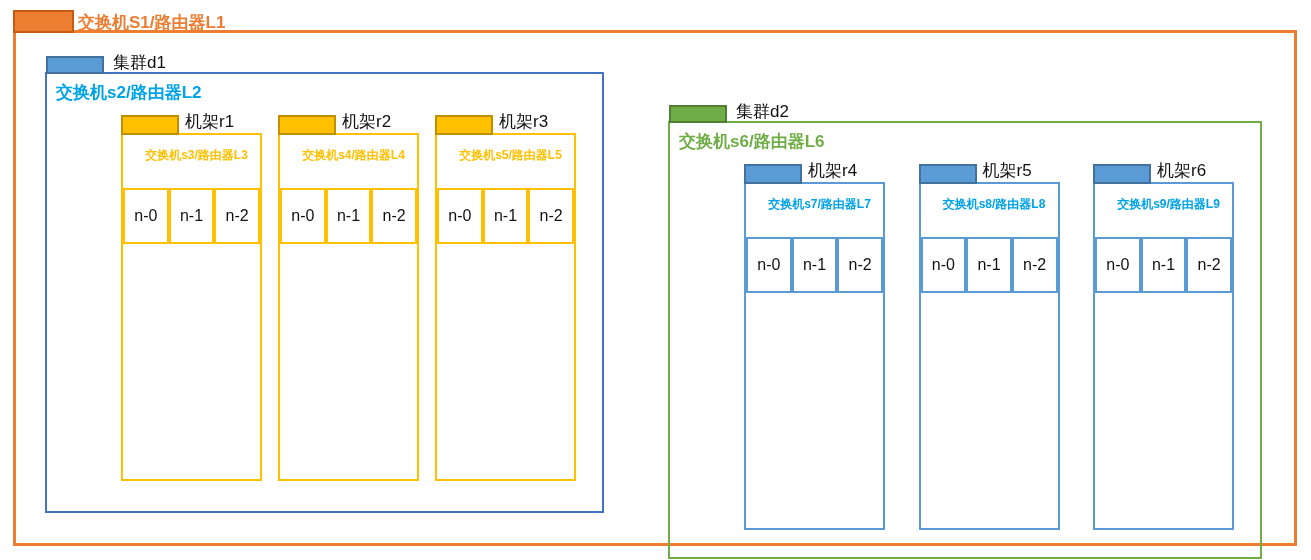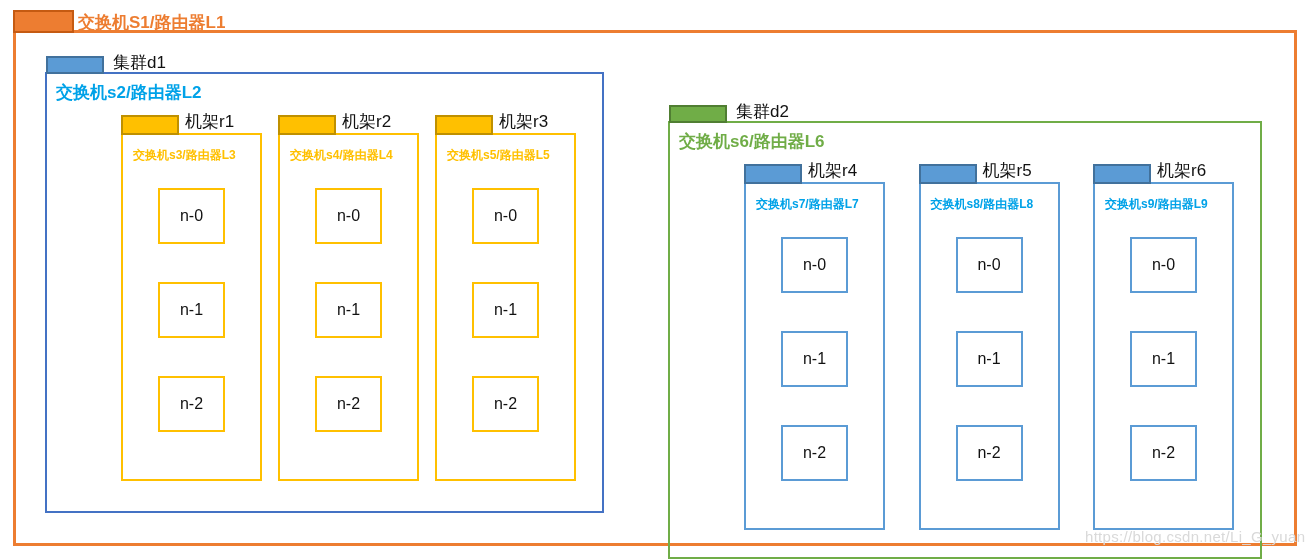--- a/index.html
+++ b/index.html
@@ -32,23 +32,23 @@
   .c-title { position:absolute; left:66px; top:-23px; font-size:17px; color:#111; white-space:nowrap; }
   .c-switch { position:absolute; left:9px; top:7px; font-size:17px; font-weight:bold; color:var(--c-switch); white-space:nowrap; }
   
   .racks { position:absolute; left:30px; right:26px; top:59px; display:flex; justify-content:space-between;padding-left:44px; }
   .rack { position:relative; width:141px; height:348px; border:2px solid var(--r-border); box-sizing:border-box; background:#fff; }
   .r-tab {
     position:absolute; left:-2px; top:-20px; width:58px; height:20px;
     background:var(--r-tab-fill); border:2px solid var(--r-tab-border); box-sizing:border-box;
   }
   .r-title { position:absolute; left:62px; top:-25px; font-size:17px; color:#111; white-space:nowrap; }
-  .r-switch { margin:12px 0 0 10px; font-size:12px; font-weight:bold; color:var(--r-switch); white-space:nowrap; }
+  .r-switch { margin:12px 0 0 10px; font-size:12px; font-weight:bold; color:var(--r-switch); white-space:nowrap;text-align:center; }
   
-  .nodes { display:flex; flex-direction:column; align-items:center; row-gap:38px; margin-top:24px; }
+  .nodes { display:flex; align-items:center; row-gap:38px; margin-top:24px; }
   .node {
     width:67px; height:56px; border:2px solid var(--r-border); box-sizing:border-box;
     display:flex; align-items:center; justify-content:center;
     font-size:16px; color:#111; background:#fff;
   }
   .watermark {
     position:absolute; left:1085px; top:528px; font-size:15px; color:#d9d9d9;
     z-index:3; white-space:nowrap; letter-spacing:0.3px;
   }
 </style>
@@ -128,14 +128,13 @@
             <div class="r-switch">交换机s9/路由器L9</div>
             <div class="nodes">
               <div class="node">n-0</div>
               <div class="node">n-1</div>
               <div class="node">n-2</div>
             </div>
           </div>
         </div>
       </div>
     </div>
-  <div class="watermark">https://blog.csdn.net/Li_G_yuan</div>
 </div>
 
 </body></html>

